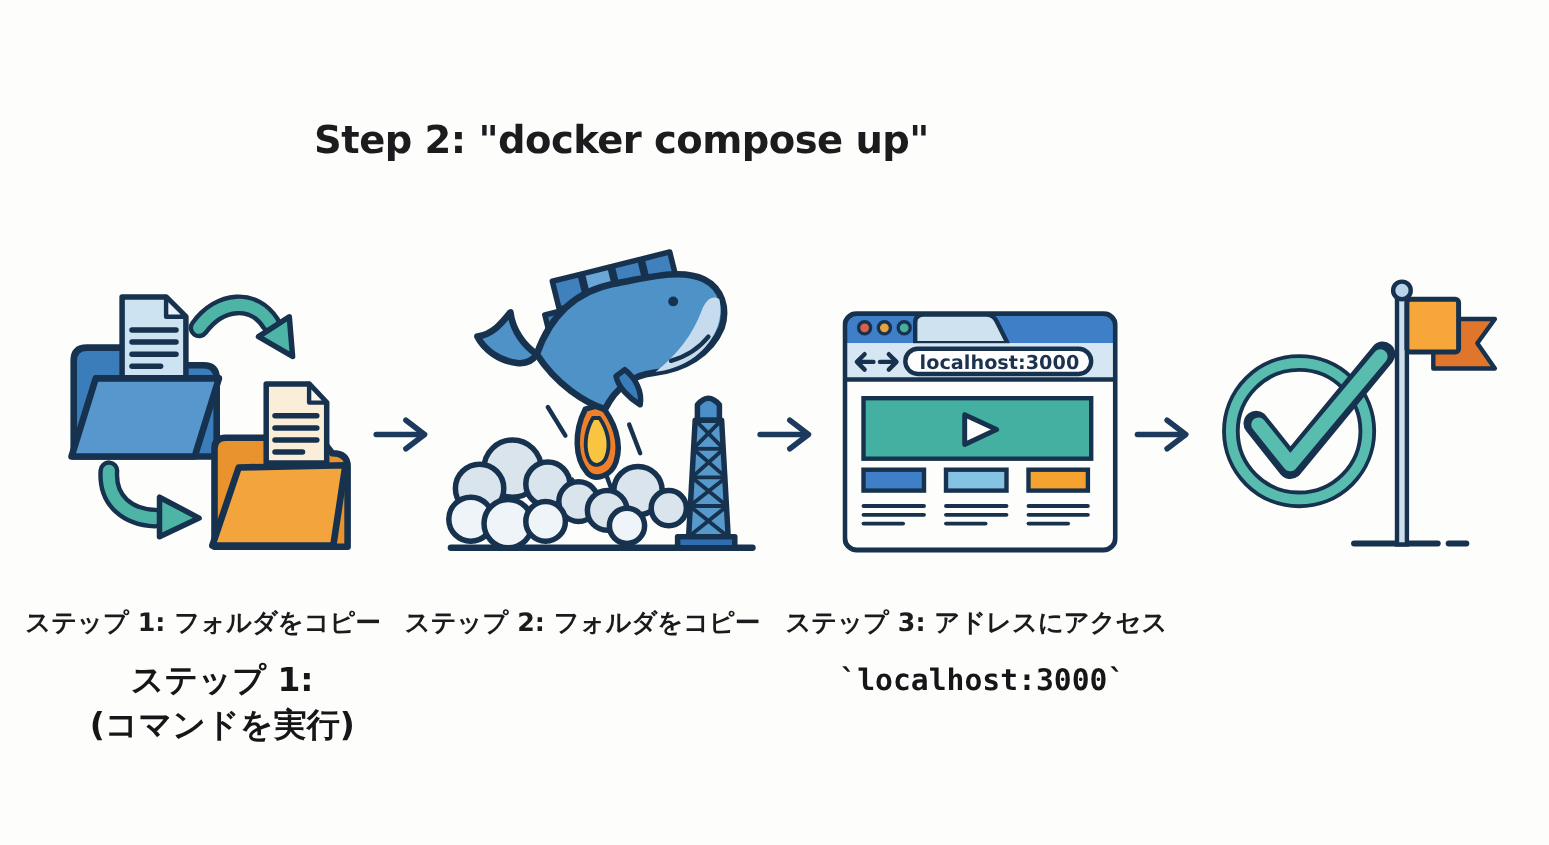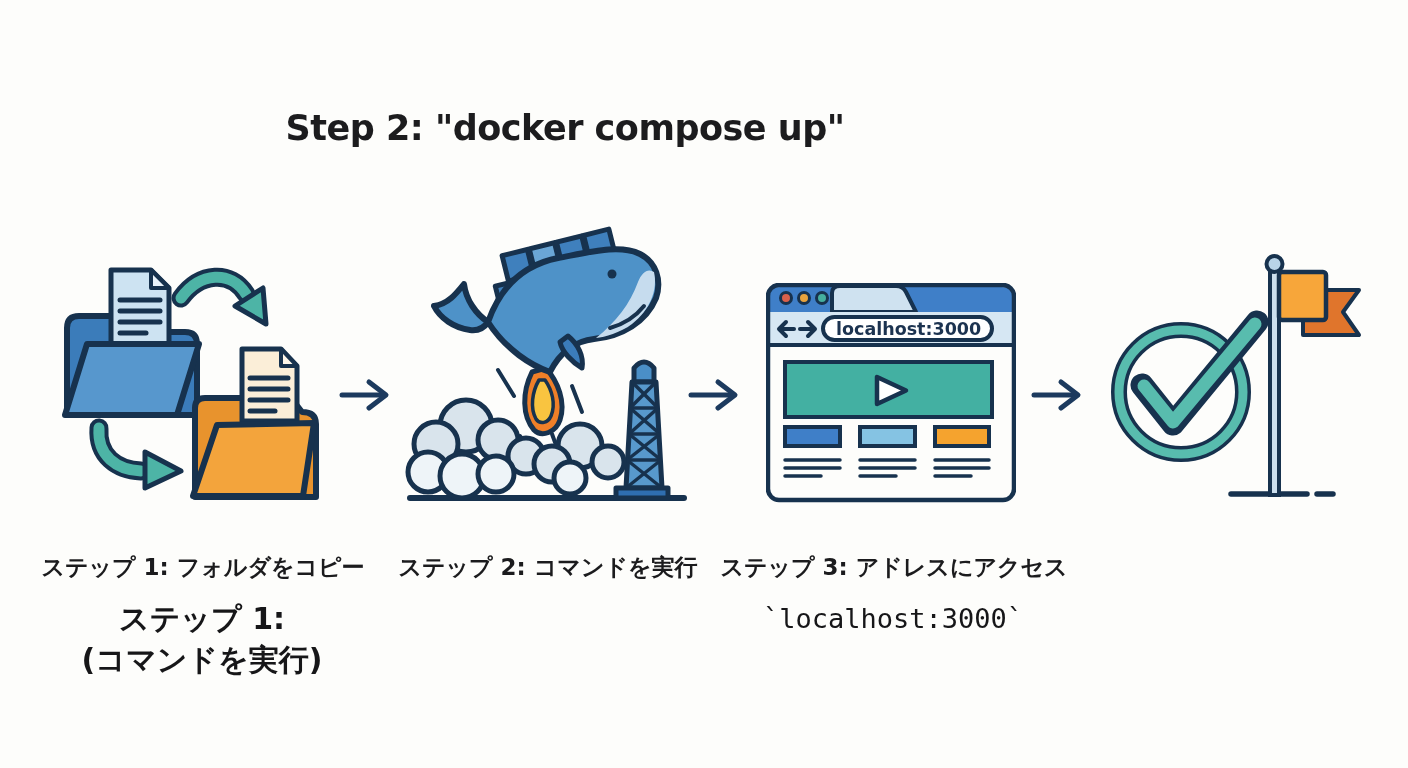--- a/index.html
+++ b/index.html
@@ -1,26 +1,26 @@
 <!DOCTYPE html>
 <html><head>
 <meta charset="utf-8">
 <style>
   html,body{margin:0;padding:0;background:#fdfdfb;}
   .canvas{position:relative;width:1408px;height:768px;background:#fdfdfb;overflow:hidden;
           font-family:"DejaVu Sans","Liberation Sans",sans-serif;color:#1d1d1f;}
   .abs{position:absolute;}
   .title{top:108px;left:165px;width:800px;text-align:center;font-size:35px;font-weight:600;
          letter-spacing:-0.5px;color:#1c1c1e;white-space:nowrap;}
-  .caption{top:552px;height:32px;text-align:center;font-size:23px;font-weight:600;
+  .caption{top:552px;height:32px;font-size:23px;font-weight:600;
            color:#1b1b1d;white-space:nowrap;line-height:30px;}
   .label{top:598px;text-align:center;font-size:30px;font-weight:800;color:#161618;line-height:41px;}
   .label .ln{white-space:nowrap;}
   .label .code-sans{white-space:normal;}
-  .label .code-mono{font-family:"DejaVu Sans Mono","Liberation Mono",monospace;font-size:27px;font-weight:normal;}
+  .label .code-mono{font-family:"DejaVu Sans Mono","Liberation Mono",monospace;font-size:27px;font-weight:bold;}
   svg{display:block;}
   .url-text{font-family:"DejaVu Sans","Liberation Sans",sans-serif;font-size:17.5px;font-weight:600;fill:#1c3350;}
 </style>
 </head>
 <body>
 
 <div class="canvas">
 
   <div class="abs title">Step 2: "docker compose up"</div>
 
@@ -202,21 +202,21 @@
     </g>
     <g>
       <circle cx="78" cy="142" r="62" fill="none" stroke="#17324e" stroke-width="16"></circle>
       <circle cx="78" cy="142" r="62" fill="none" stroke="#58bcae" stroke-width="9"></circle>
       <path d="M39,135 L70,174 L154,72" fill="none" stroke="#17324e" stroke-width="23" stroke-linecap="round" stroke-linejoin="round"></path>
       <path d="M41,136 L70,172 L152,74" fill="none" stroke="#58bcae" stroke-width="13" stroke-linecap="round" stroke-linejoin="round"></path>
     </g>
   </svg>
 
   <div class="abs caption" style="left:23px;width:360px">ステップ 1: フォルダをコピー</div>
-  <div class="abs caption" style="left:368px;width:360px">ステップ 2: コマンドを実行</div>
+  <div class="abs caption" style="left:368px;width:360px">ステップ 2: フォルダをコピー</div>
   <div class="abs caption" style="left:714px;width:360px">ステップ 3: アドレスにアクセス</div>
 
   <div class="abs label" style="left:52px;width:300px">
     <div class="ln">ステップ 1:</div>
     <div class="ln">(コマンドを実行)</div>
   </div>
   <div class="abs label" style="left:723px;width:340px">
     <div class="ln code-mono">`localhost:3000`</div>
   </div>
 

